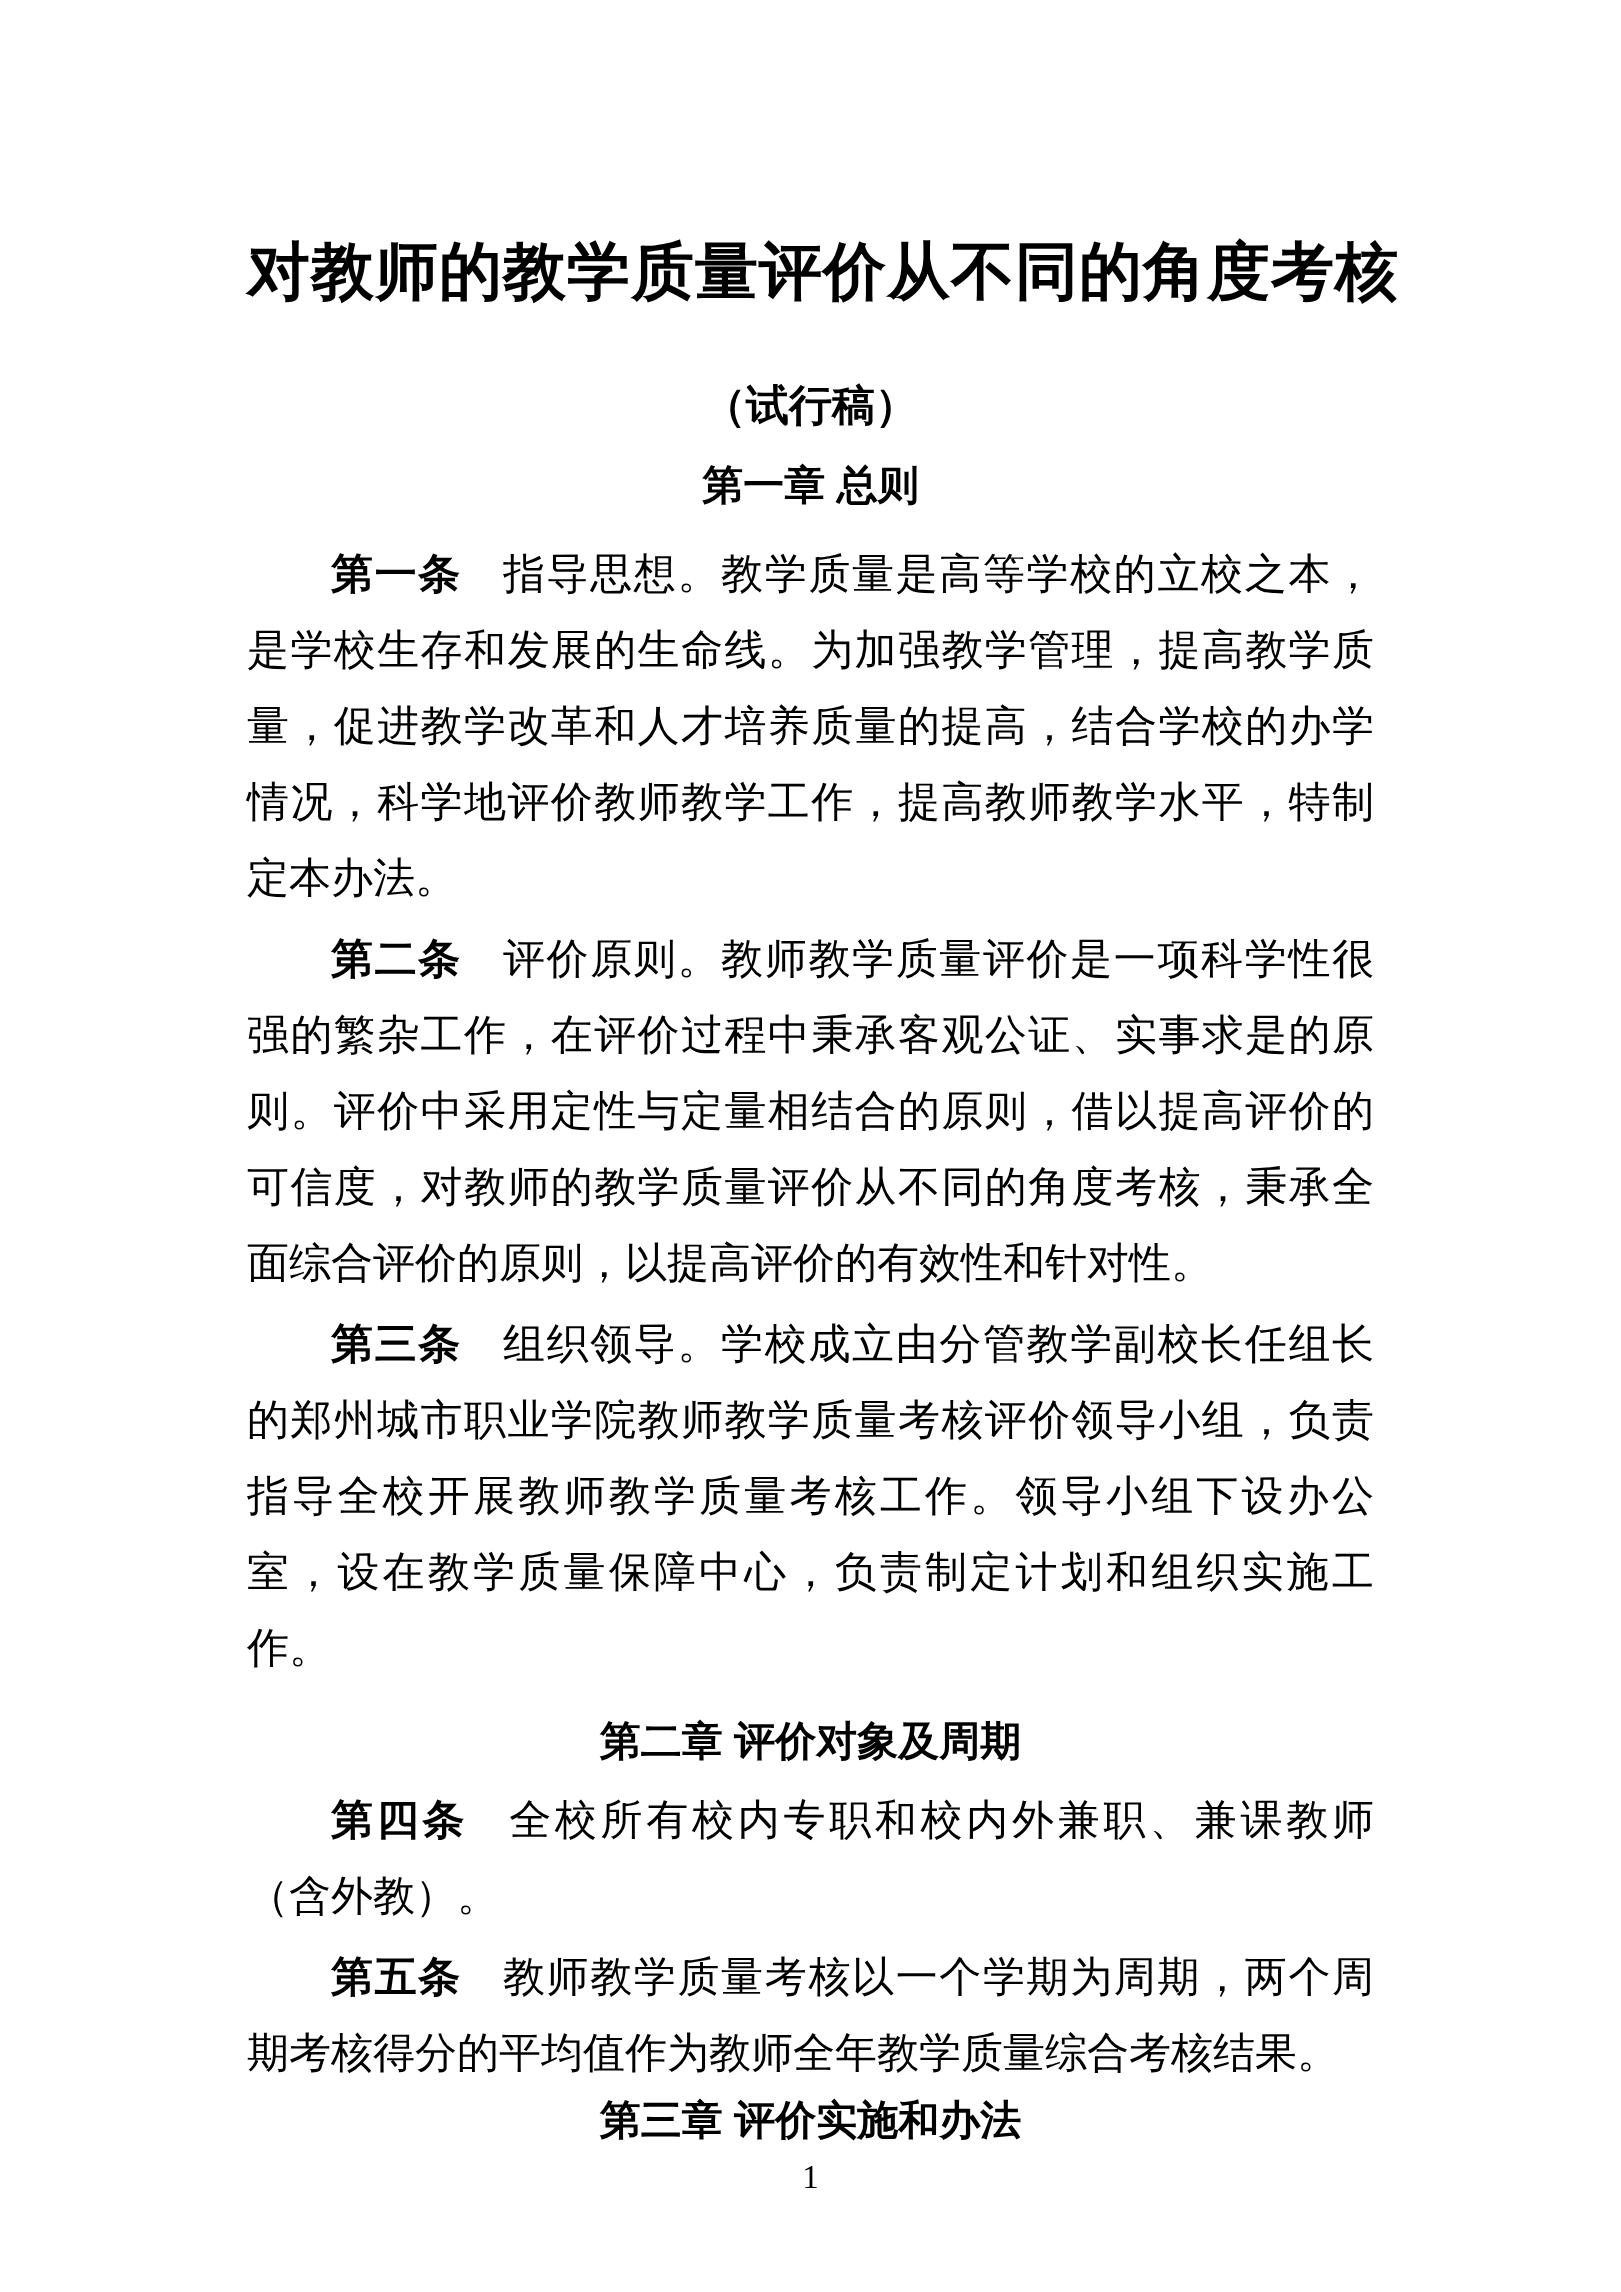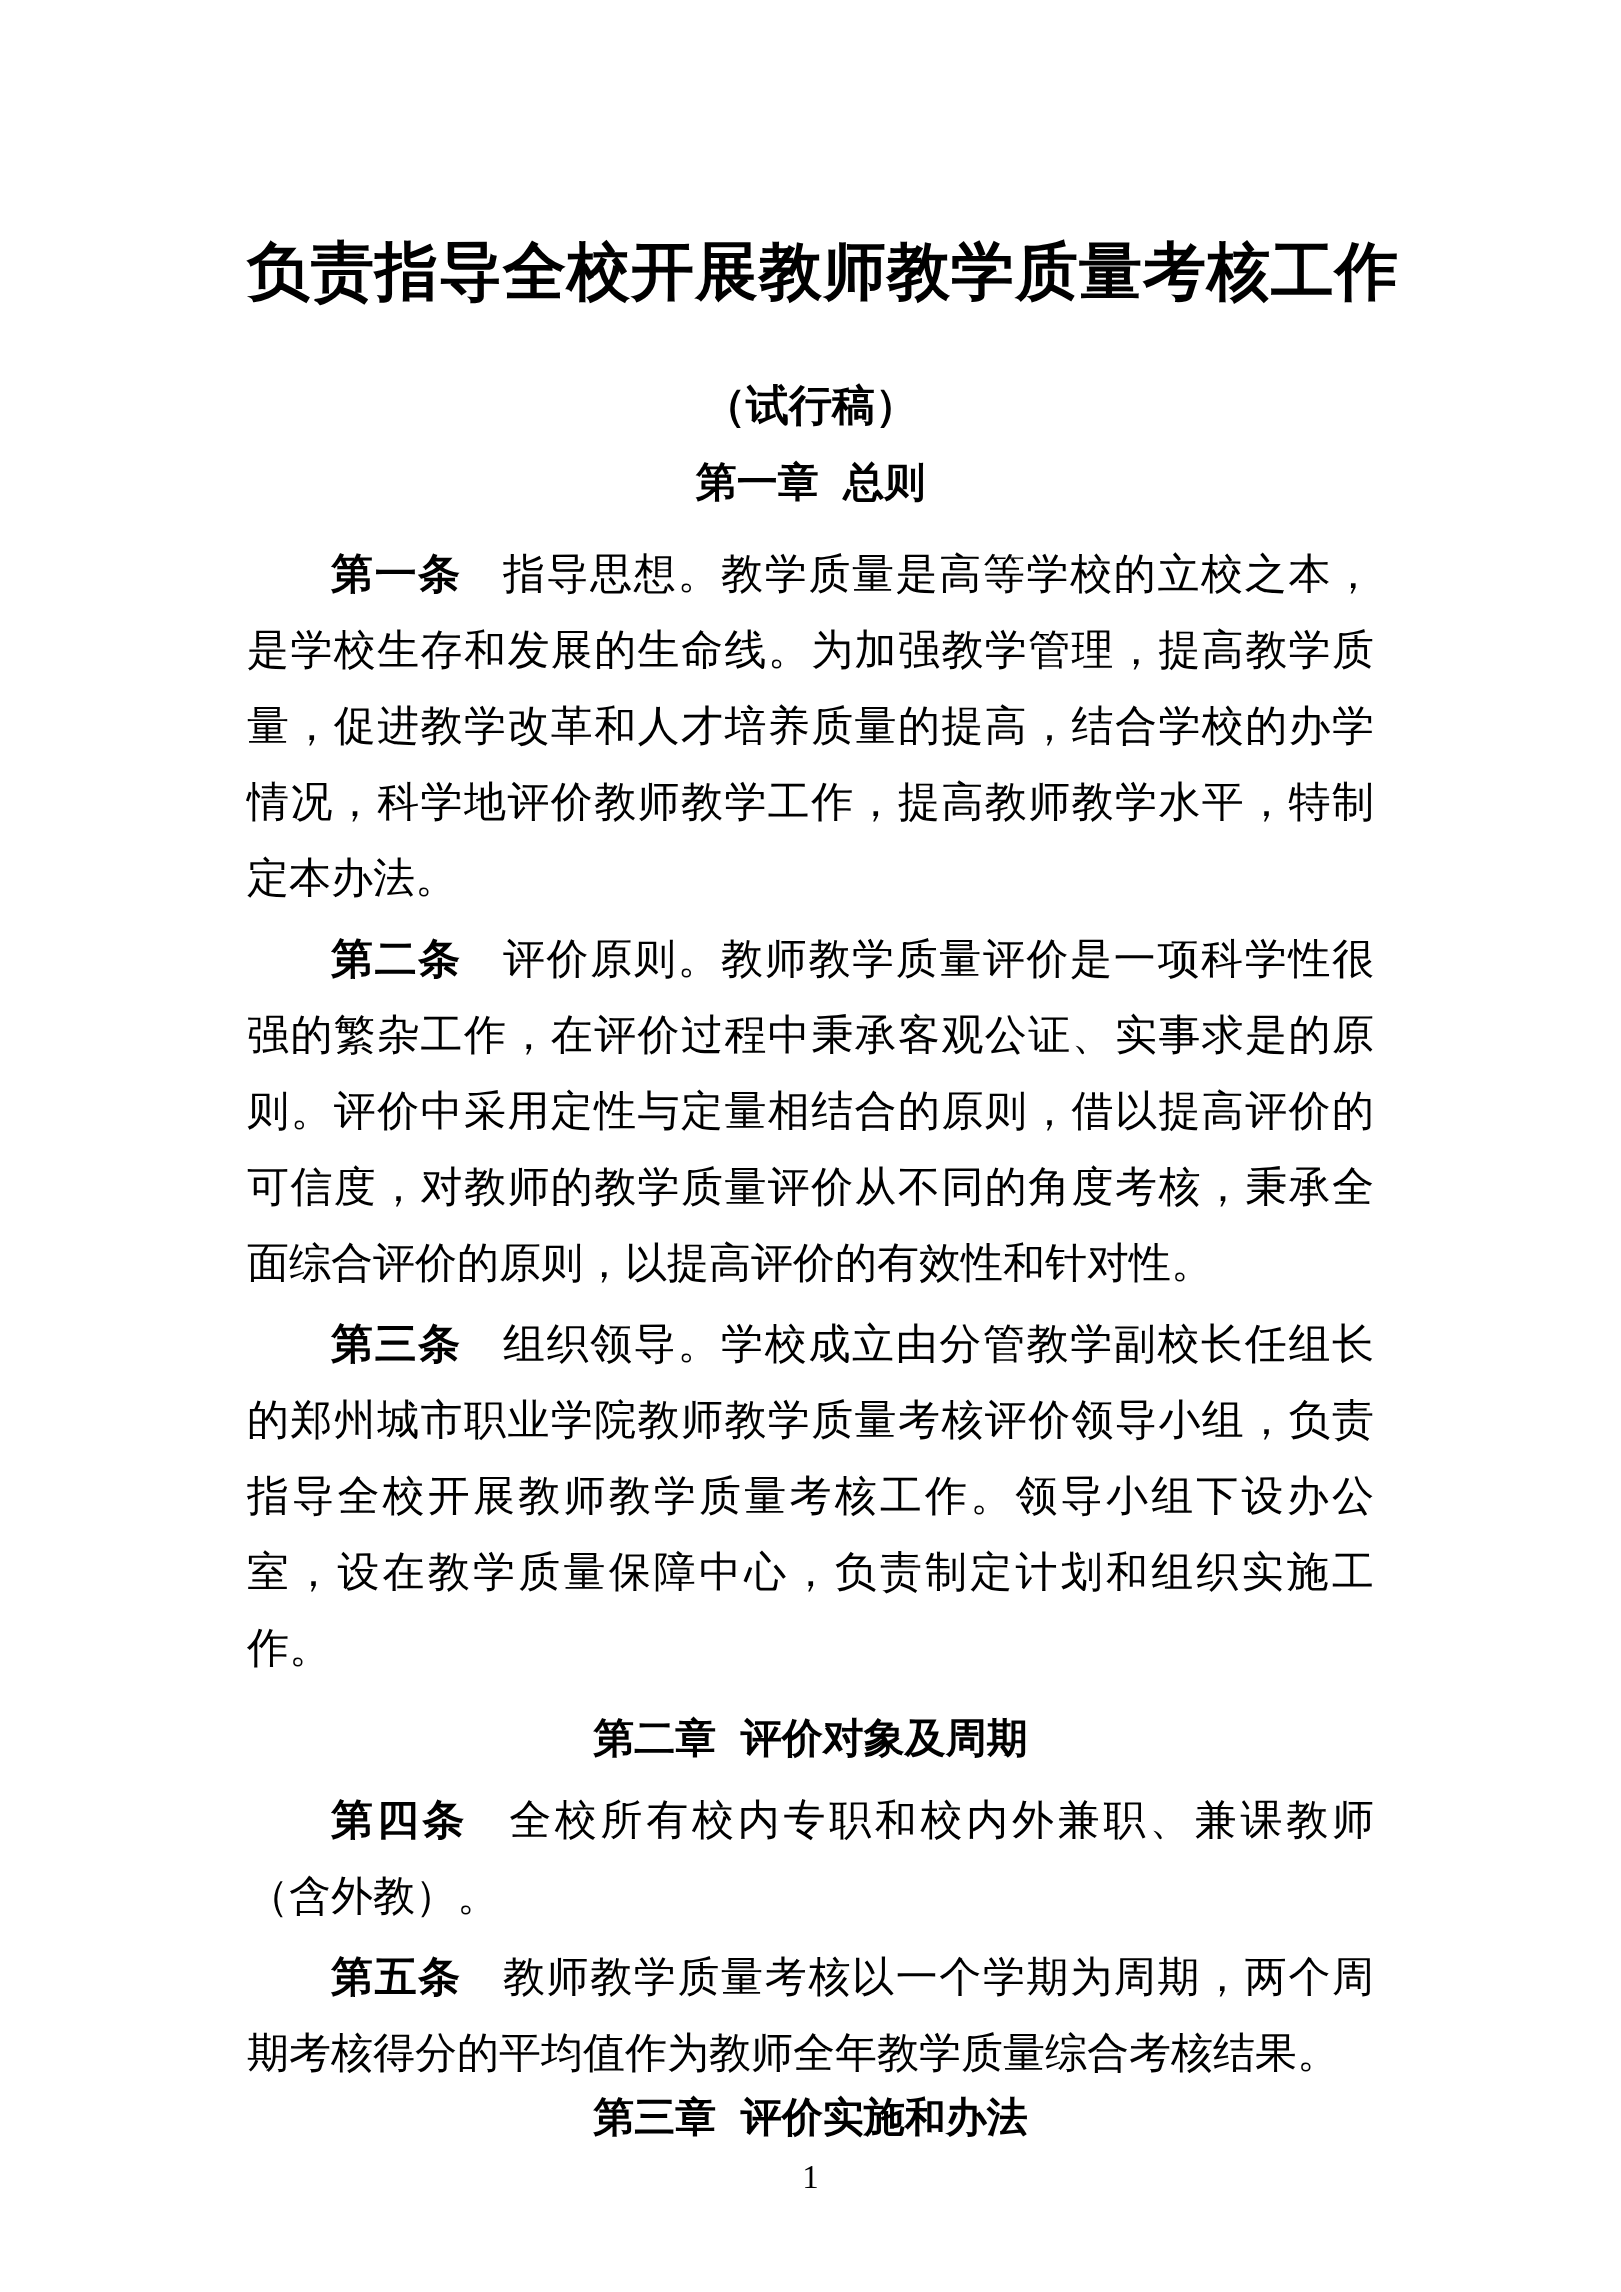--- a/index.html
+++ b/index.html
@@ -32,21 +32,21 @@
     line-height: 69px;
     font-weight: 700;
     text-align: center;
     font-family: "Liberation Serif", serif;
   }
   .chapter {
     font-size: 41px;
     line-height: 59px;
     font-weight: 700;
     text-align: center;
-    font-family: Liberation Mono, monospace;
+    font-family: Liberation Sans, sans-serif;
   }
   .chapter.c1 { margin-top: 15.7px; }
   .chapter.c2 { margin-top: 25.5px; text-align: center; }
   .chapter.c3 { margin-top: 0; }
   .articles-block { margin-top: 21.6px; }
   .article {
     font-size: 42px;
     line-height: 76px;
     text-align: justify;
     text-indent: 84px;
@@ -65,21 +65,21 @@
     font-size: 33px;
     line-height: 39px;
     font-family: "Liberation Serif", serif;
   }
 </style>
 </head>
 <body>
 
 <div class="content">
 
-  <h1 class="doc-title">负责指导全校开展教师教学质量考核工作</h1>
+  <h1 class="doc-title">对教师的教学质量评价从不同的角度考核</h1>
 
   <h2 class="doc-subtitle">（试行稿）</h2>
 
   <h3 class="chapter c1">第一章 总则</h3>
 
   <div class="articles-block">
     <p class="article"><span class="article-label">第一条</span><span>指导思想。教学质量是高等学校的立校之本，是学校生存和发展的生命线。为加强教学管理，提高教学质量，促进教学改革和人才培养质量的提高，结合学校的办学情况，科学地评价教师教学工作，提高教师教学水平，特制定本办法。</span></p>
 
     <p class="article"><span class="article-label">第二条</span><span>评价原则。教师教学质量评价是一项科学性很强的繁杂工作，在评价过程中秉承客观公证、实事求是的原则。评价中采用定性与定量相结合的原则，借以提高评价的可信度，对教师的教学质量评价从不同的角度考核，秉承全面综合评价的原则，以提高评价的有效性和针对性。</span></p>
 

